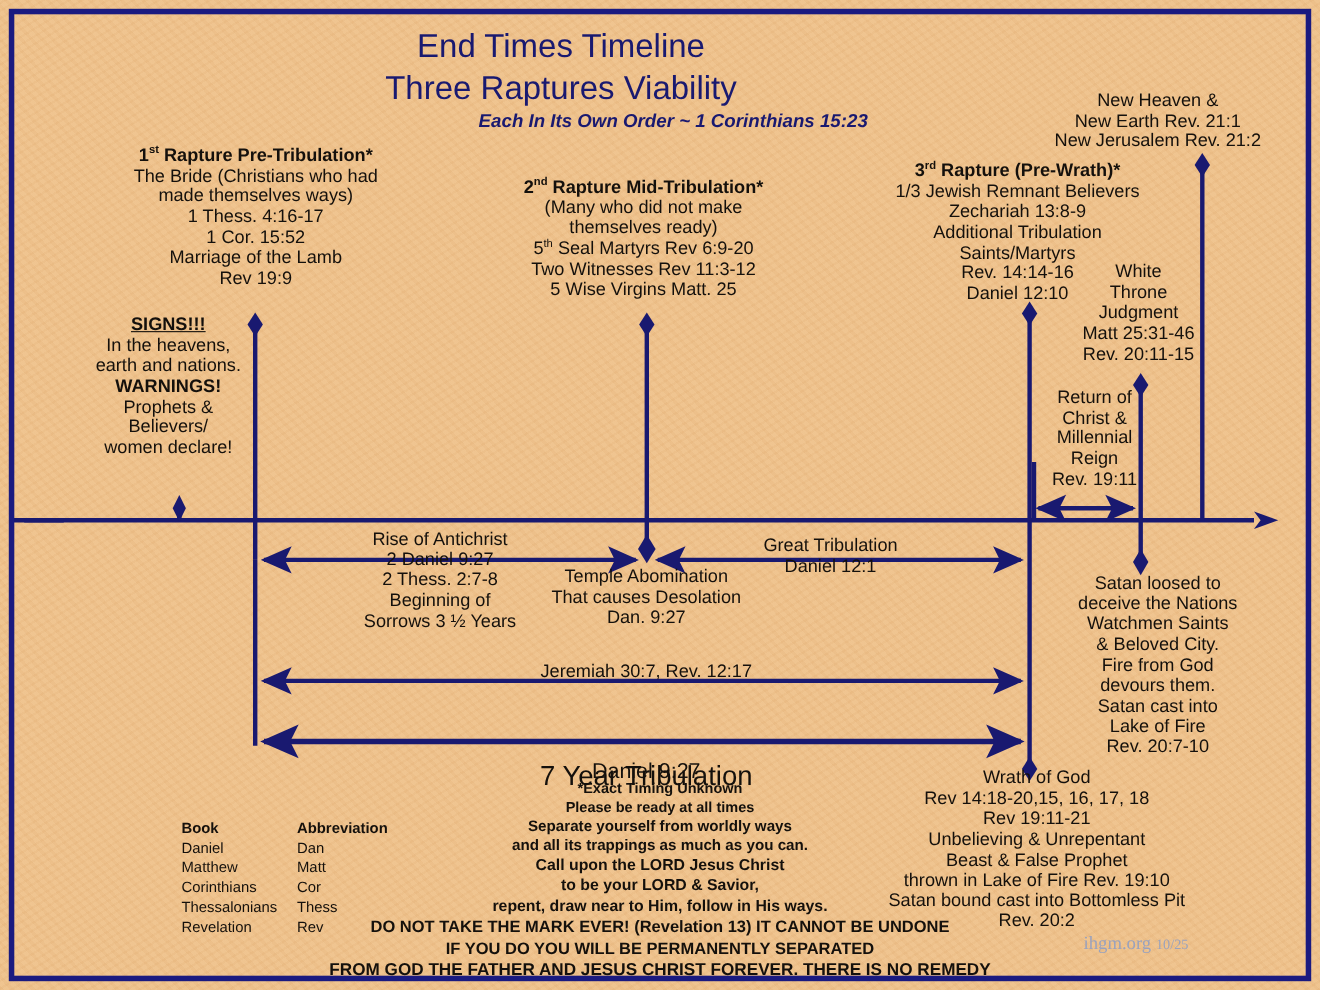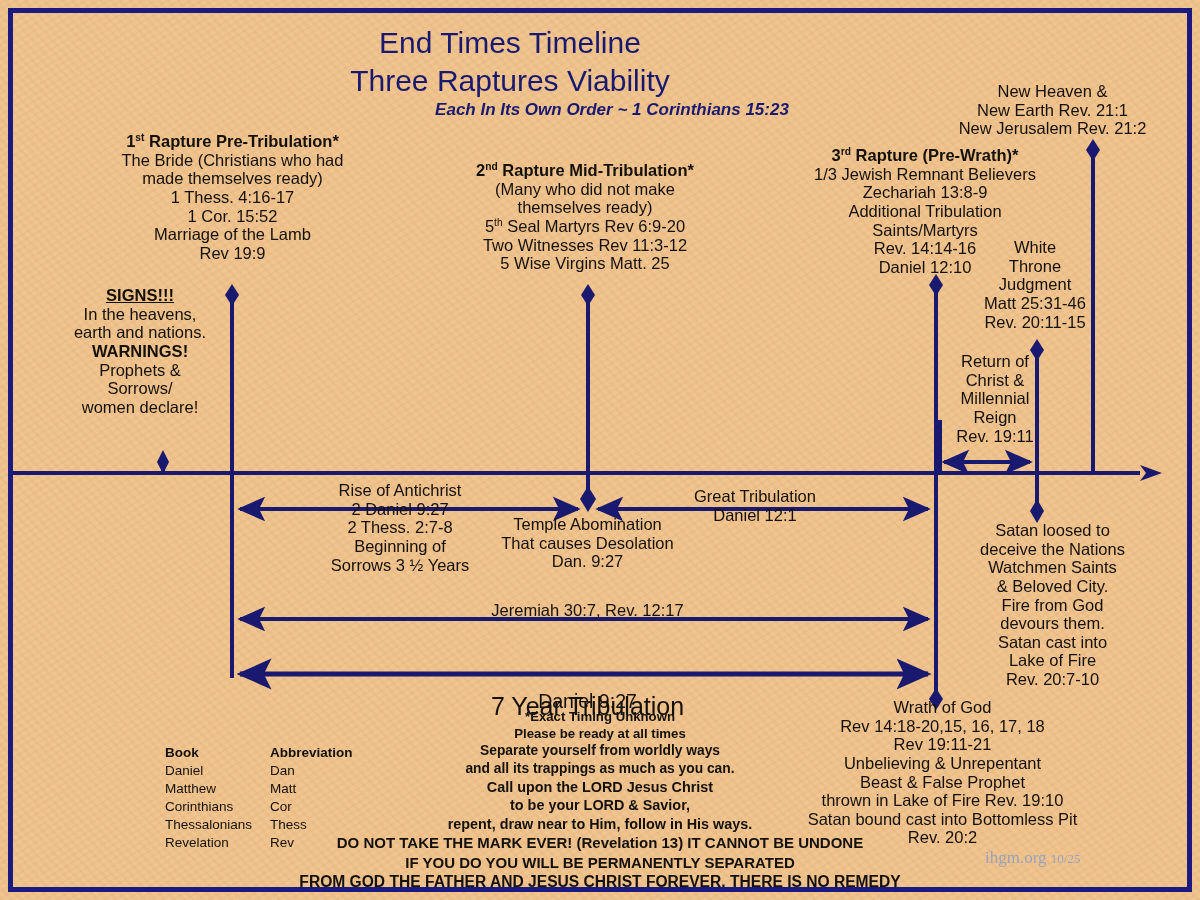--- a/index.html
+++ b/index.html
@@ -38,21 +38,21 @@
   sup{font-size:.62em;vertical-align:super;line-height:0;}
 
   #title{left:0;top:24px;width:1020px;font-size:30px;color:#191970;font-weight:normal;line-height:1.27;}
   #subtitle{left:0;top:100px;width:1200px;font-size:17px;color:#191970;font-style:italic;font-weight:bold;padding-left:12px;}
 
   #r1{left:60px;top:132px;width:345px;font-size:16.5px;}
   #r2{left:430px;top:161px;width:310px;font-size:16.5px;}
   #r3{left:780px;top:146px;width:290px;font-size:16.5px;}
   #newheaven{left:920px;top:82px;width:265px;font-size:16.5px;}
   #white{left:975px;top:238px;width:120px;font-size:16.5px;}
-  #signs{left:45px;top:286px;width:190px;font-size:16.5px;}
+  #signs{left:58px;top:286px;width:190px;font-size:16.5px;}
   #present{left:40px;top:455px;width:130px;font-size:16.5px;}
   #return{left:935px;top:352px;width:120px;font-size:16.5px;}
   #antichrist{left:290px;top:481px;width:220px;font-size:16.5px;}
   #temple{left:480px;top:515px;width:215px;font-size:16.5px;}
   #greattrib{left:660px;top:487px;width:190px;font-size:16.5px;}
   #satanloose{left:955px;top:521px;width:195px;font-size:16.5px;}
   #jacob{left:400px;top:601px;width:375px;font-size:16.5px;}
   #sevenyearA{left:395px;top:692px;width:385px;font-size:25px;}
   #sevenyearB{left:395px;top:690px;width:385px;font-size:19.5px;}
   #warn{left:260px;top:708px;width:680px;font-size:13.2px;font-weight:bold;line-height:1.29;}
@@ -140,21 +140,21 @@
 
   <div class="tb" id="title">
     <div>End Times Timeline</div>
     <div>Three Raptures Viability</div>
   </div>
   <div class="tb" id="subtitle">Each In Its Own Order ~ 1 Corinthians 15:23</div>
 
   <div class="tb" id="r1">
     <div class="b"><span>1</span><sup>st</sup><span> Rapture Pre-Tribulation*</span></div>
     <div>The Bride (Christians who had</div>
-    <div>made themselves ready)</div>
+    <div>made themselves ways)</div>
     <div>1 Thess. 4:16-17</div>
     <div>1 Cor. 15:52</div>
     <div>Marriage of the Lamb</div>
     <div>Rev 19:9</div>
   </div>
 
   <div class="tb" id="r2">
     <div class="b"><span>2</span><sup>nd</sup><span> Rapture Mid-Tribulation*</span></div>
     <div>(Many who did not make</div>
     <div>themselves ready)</div>
@@ -186,21 +186,21 @@
     <div>Matt 25:31-46</div>
     <div>Rev. 20:11-15</div>
   </div>
 
   <div class="tb" id="signs">
     <div class="b u">SIGNS!!!</div>
     <div>In the heavens,</div>
     <div>earth and nations.</div>
     <div class="b">WARNINGS!</div>
     <div>Prophets &amp;</div>
-    <div>Sorrows/</div>
+    <div>Believers/</div>
     <div>women declare!</div>
   </div>
 
 
   <div class="tb" id="return">
     <div>Return of</div>
     <div>Christ &amp;</div>
     <div>Millennial</div>
     <div>Reign</div>
     <div>Rev. 19:11</div>

